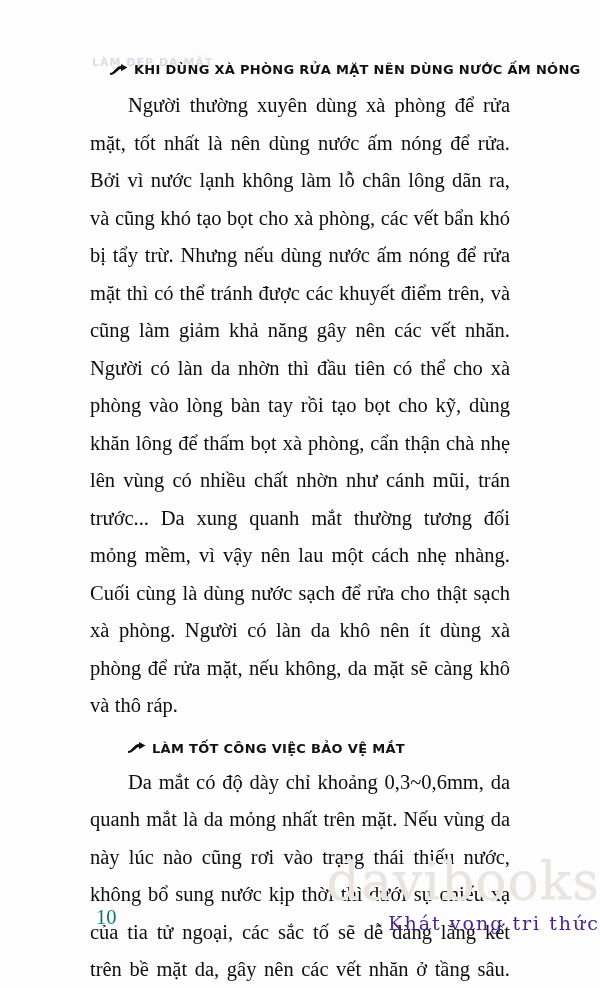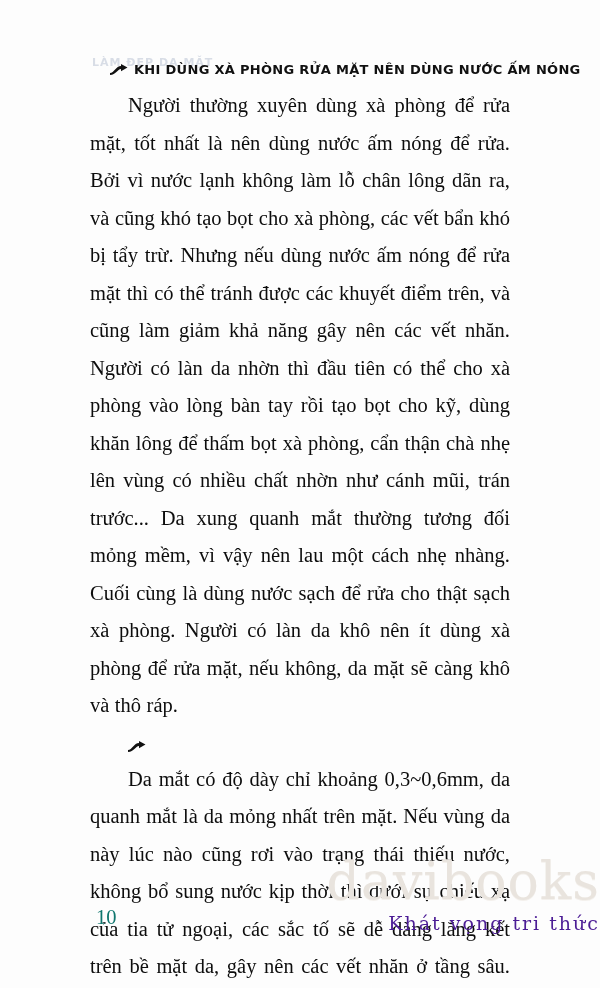--- a/index.html
+++ b/index.html
@@ -140,20 +140,21 @@
     </h2>
 
     <p class="para">Người thường xuyên dùng xà phòng để rửa mặt, tốt nhất là nên dùng nước ấm nóng để rửa. Bởi vì nước lạnh không làm lỗ chân lông dãn ra, và cũng khó tạo bọt cho xà phòng, các vết bẩn khó bị tẩy trừ. Nhưng nếu dùng nước ấm nóng để rửa mặt thì có thể tránh được các khuyết điểm trên, và cũng làm giảm khả năng gây nên các vết nhăn. Người có làn da nhờn thì đầu tiên có thể cho xà phòng vào lòng bàn tay rồi tạo bọt cho kỹ, dùng khăn lông để thấm bọt xà phòng, cẩn thận chà nhẹ lên vùng có nhiều chất nhờn như cánh mũi, trán trước... Da xung quanh mắt thường tương đối mỏng mềm, vì vậy nên lau một cách nhẹ nhàng. Cuối cùng là dùng nước sạch để rửa cho thật sạch xà phòng. Người có làn da khô nên ít dùng xà phòng để rửa mặt, nếu không, da mặt sẽ càng khô và thô ráp.</p>
 
     <h2 class="section-heading second">
       <span class="arrow-icon">
         <svg width="18" height="12" viewBox="0 0 18 12" xmlns="http://www.w3.org/2000/svg">
           <path d="M0 9 C4 9 6 2 11 2 L11 0 L17.5 3.6 L11 7.2 L11 5 C7.5 5 6 11 0 11 Z" fill="#111111"></path>
         </svg>
       </span>
+      <span>LÀM TỐT CÔNG VIỆC BẢO VỆ MẮT</span>
     </h2>
 
     <p class="para">Da mắt có độ dày chỉ khoảng 0,3~0,6mm, da quanh mắt là da mỏng nhất trên mặt. Nếu vùng da này lúc nào cũng rơi vào trạng thái thiếu nước, không bổ sung nước kịp thời thì dưới sự chiếu xạ của tia tử ngoại, các sắc tố sẽ dễ dàng lắng kết trên bề mặt da, gây nên các vết nhăn ở tầng sâu. Vì vậy, cần phải thường xuyên bổ sung nước cho vùng da xung quanh mắt. Nhưng, chú ý nếu vùng da quanh mắt được làm nhuận quá mức, thì xung quanh mắt sẽ hình thành nên các</p>
 
   </div>
 
   <div class="watermark">
     <div class="wm-main">davibooks</div>
     <div class="wm-sub">Khát vọng tri thức</div>
   </div>

